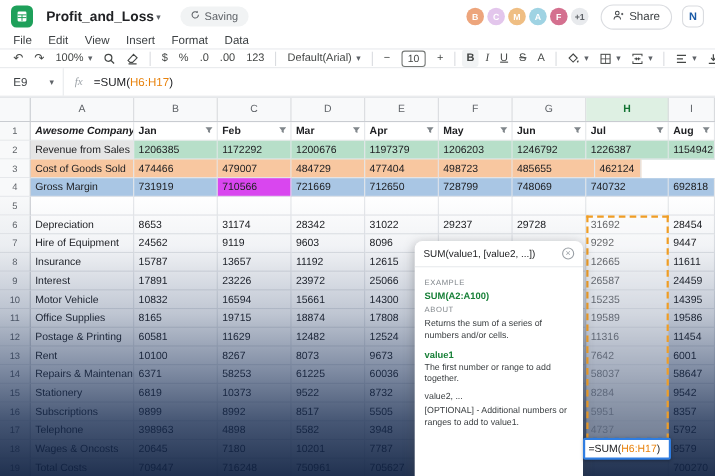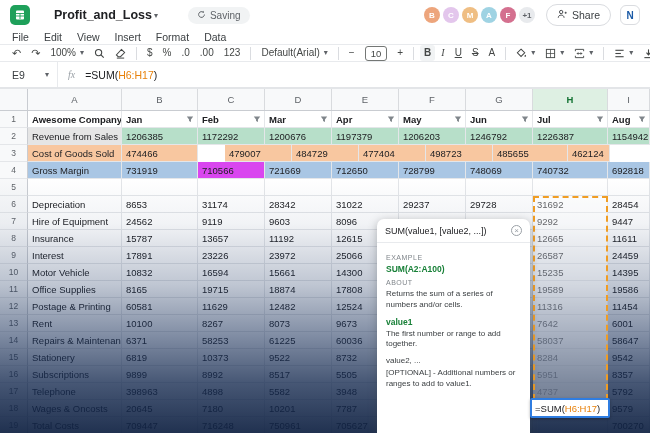--- a/index.html
+++ b/index.html
@@ -1,20 +1,20 @@
 <!DOCTYPE html>
 <html><head>
 <meta charset="utf-8">
 <style>
   html,body{margin:0;padding:0;background:#e9ebee;}
   *{box-sizing:border-box;}
   .app{width:650px;height:433px;position:relative;overflow:hidden;background:#fff;
        font-family:"Liberation Sans",sans-serif;color:#202124;}
   
-  .topbar{height:30px;display:flex;align-items:center;padding:4px 10px;gap:24px;}
+  .topbar{height:30px;display:flex;align-items:center;padding:4px 10px;gap:12px;}
   .sheeticon{width:20px;height:20px;border-radius:5px;background:#1ea05a;display:flex;align-items:center;justify-content:center;flex:0 0 auto;}
   .doc-title{font-size:12.5px;font-weight:bold;color:#202124;}
   .caret{font-size:8px;color:#5f6368;margin-left:2px;}
   .saving-pill{display:flex;align-items:center;gap:4px;background:#f1f3f4;border-radius:12px;
        padding:3px 9px;font-size:10px;color:#5f6368;margin-left:6px;}
   .topbar-right{margin-left:auto;display:flex;align-items:center;gap:5px;}
   .avatar{width:16px;height:16px;border-radius:50%;display:flex;align-items:center;justify-content:center;
        font-size:8px;font-weight:bold;color:#fff;flex:0 0 auto;}
   .share-btn{display:flex;align-items:center;gap:5px;border:1px solid #dadce0;border-radius:13px;
        background:#fff;padding:4px 10px;font-size:10.5px;color:#3c4043;margin-left:6px;}
@@ -278,21 +278,21 @@
         <div class="colhead" style="width: 67px;">D</div>
         <div class="colhead" style="width: 67px;">E</div>
         <div class="colhead" style="width: 67px;">F</div>
         <div class="colhead" style="width: 67px;">G</div>
         <div class="colhead hl" style="width: 75px;">H</div>
         <div class="colhead" style="width: 42px;">I</div>
       </div>
     <div>
         <div class="row">
           <div class="rownum">1</div>
-          <div class="cell hdr" style="width: 94px;">
+          <div class="cell hdr" style="width: 94px; font-style: italic;">
             <span>Awesome Company</span>
           </div>
           <div class="cell hdr" style="width: 76px;">
             <span>Jan</span>
             <span><svg width="8" height="8" viewBox="0 0 10 10">
                 <path d="M1 2 h8 L6.2 5.6 V8.6 L3.8 7.4 V5.6 Z" fill="#80868b"></path>
               </svg></span>
           </div>
           <div class="cell hdr" style="width: 67px;">
             <span>Feb</span>
@@ -368,21 +368,21 @@
           </div>
         </div>
         <div class="row">
           <div class="rownum">3</div>
           <div class="cell" style="width: 94px; background: rgb(248, 199, 160);">
             <span>Cost of Goods Sold</span>
           </div>
           <div class="cell" style="width: 76px; background: rgb(248, 199, 160);">
             <span>474466</span>
           </div>
-          <div class="cell" style="width: 67px; background: rgb(248, 199, 160); margin-left: 27px;">
+          <div class="cell" style="width: 67px; background: rgb(248, 199, 160);">
             <span>479007</span>
           </div>
           <div class="cell" style="width: 67px; background: rgb(248, 199, 160);">
             <span>484729</span>
           </div>
           <div class="cell" style="width: 67px; background: rgb(248, 199, 160);">
             <span>477404</span>
           </div>
           <div class="cell" style="width: 67px; background: rgb(248, 199, 160);">
             <span>498723</span>

